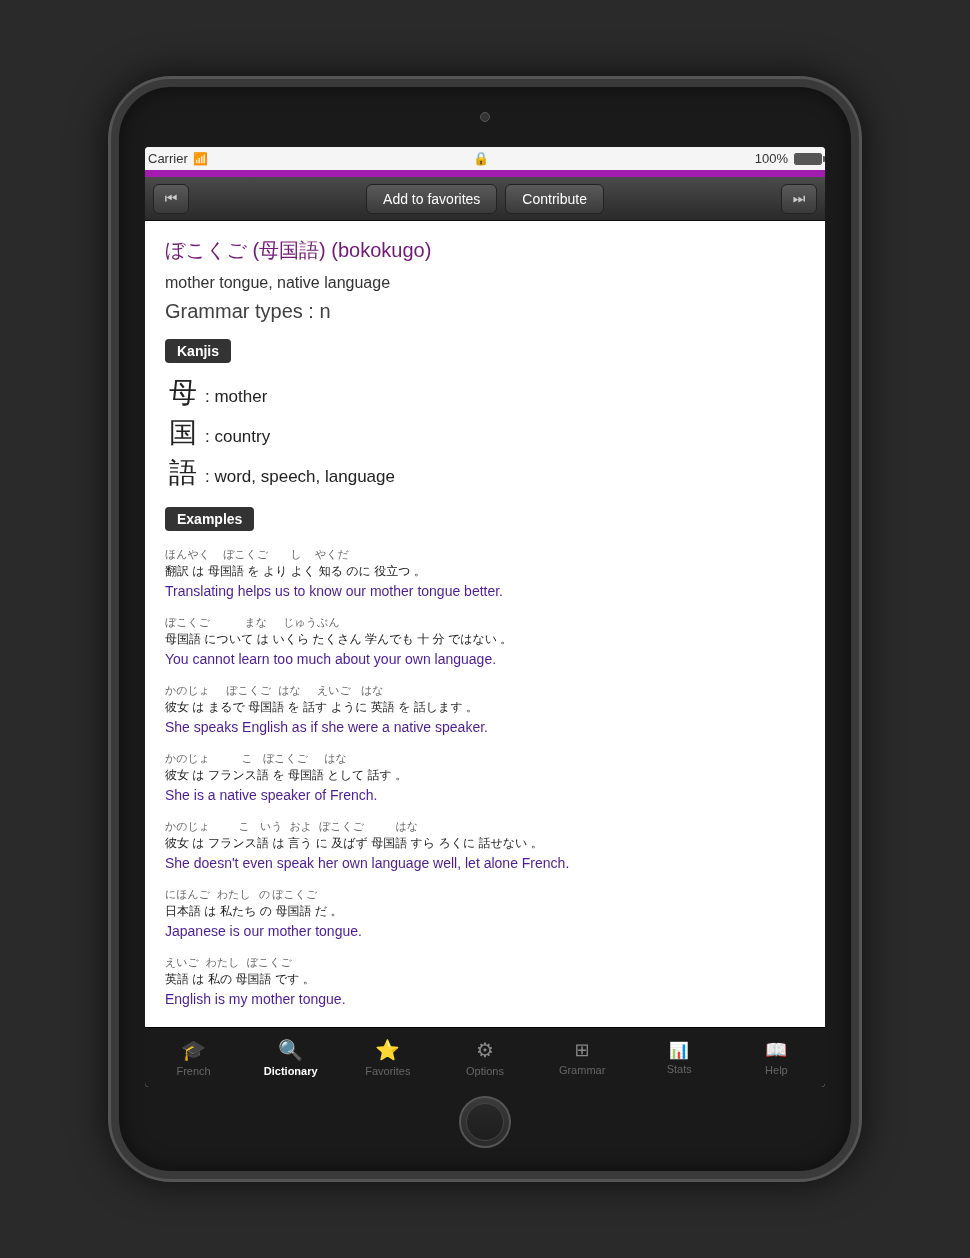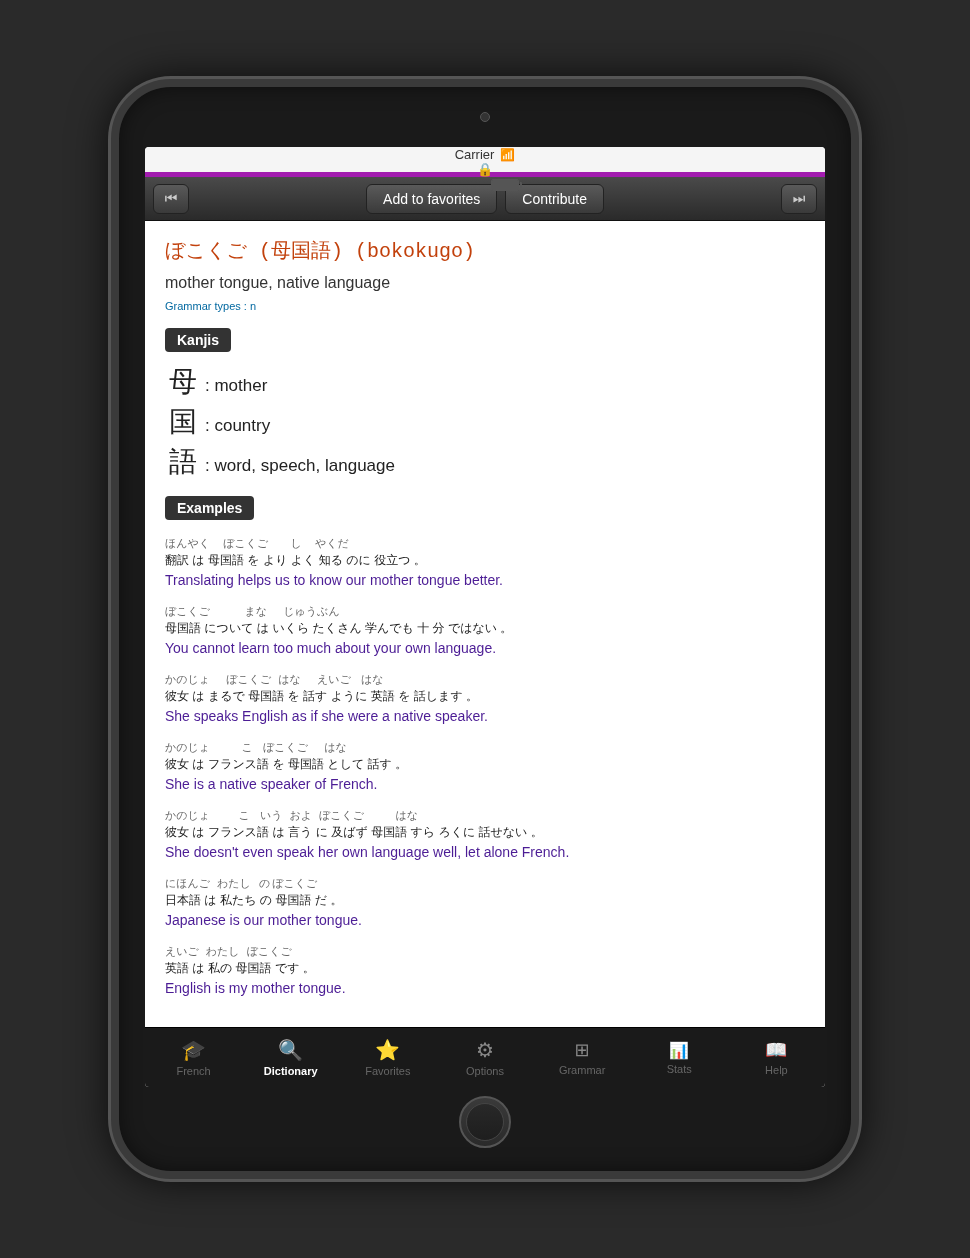--- a/index.html
+++ b/index.html
@@ -56,22 +56,21 @@
 
     .status-bar {
       height: 30px;
       background: #f5f5f5;
       display: flex;
       align-items: center;
       justify-content: space-between;
       padding: 0 3px;
       font-size: 13px;
       color: #333;
-      border-bottom: 5px solid #a21caf;
-      flex-direction: column;
+      border-bottom: 7px solid #a21caf;
     }
 
     .status-left { display: flex; align-items: center; gap: 6px; }
     .status-right { display: flex; align-items: center; gap: 6px; }
     .wifi-icon { font-size: 12px; }
     .battery-bar {
       width: 28px;
       height: 12px;
       border: 1.5px solid #555;
       border-radius: 2px;
@@ -134,35 +133,34 @@
 
     .content-area {
       flex: 1;
       overflow-y: auto;
       padding: 16px 20px;
       background: white;
     }
 
     .word-title {
       font-size: 20px;
-      color: #c2410c;
+      color: #701a75;
       margin-bottom: 10px;
       font-weight: normal;
-      font-family: Liberation Mono, monospace;
     }
 
     .word-meaning {
       font-size: 16px;
       color: #333;
       margin-bottom: 8px;
     }
 
     .grammar-type {
-      font-size: 11px;
-      color: #0369a1;
+      font-size: 20px;
+      color: #404040;
       margin-bottom: 16px;
     }
 
     .section-badge {
       display: inline-block;
       background: #333;
       color: white;
       font-size: 14px;
       font-weight: bold;
       padding: 4px 12px;

